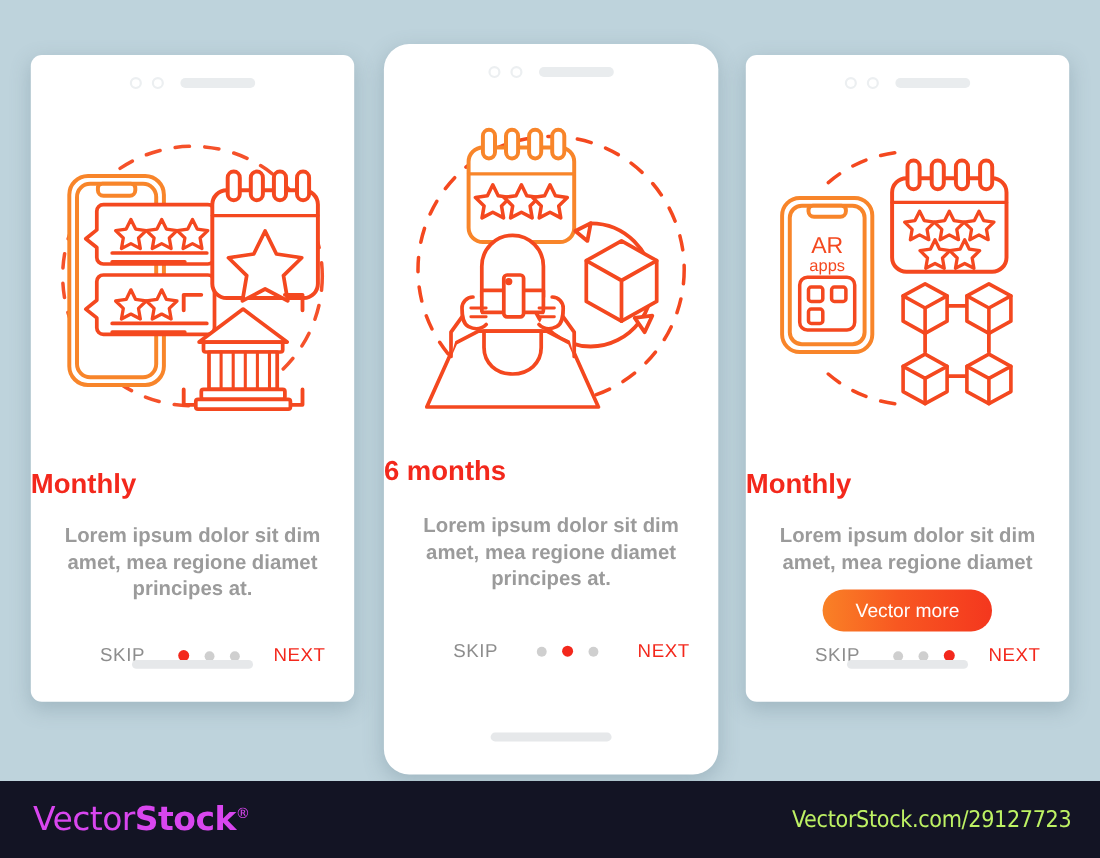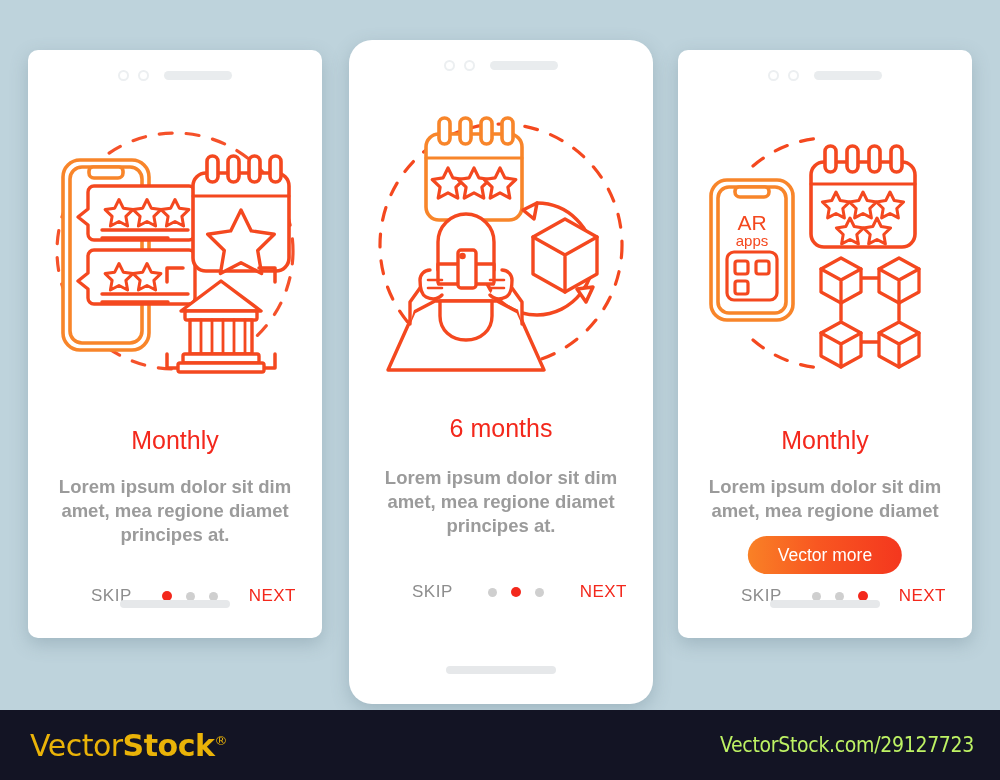--- a/index.html
+++ b/index.html
@@ -52,24 +52,24 @@
   
   .art {
     position: absolute; left: 0; right: 0; top: 58px;
     height: 290px;
     display: flex; align-items: center; justify-content: center;
   }
   .phone.mid .art { top: 50px; height: 300px; }
 
   .title {
     position: absolute; left: 0; right: 0;
-    text-align: center;
+    text-align: left;
     color: #f3281c;
     font-size: 25px;
-    font-weight: 400;
+    font-weight: 700;
   }
   .phone.side .title { top: 376px; }
   .phone.mid  .title { top: 374px; }
 
   .desc {
     position: absolute; left: 28px; right: 28px;
     text-align: center;
     color: #9b9b9b;
     font-size: 18.5px;
     line-height: 24px;
@@ -103,21 +103,21 @@
   .dot.on { background: #f3281c; width: 10px; height: 10px; }
 
   
   .footer {
     position: absolute; left: 0; top: 710px;
     width: 1000px; height: 70px;
     background: #131424;
   }
   .wm-logo {
     position: absolute; left: 30px; top: 50%; transform: translateY(-50%);
-    color: #eab308; font-size: 30px; letter-spacing: -.5px;
+    color: #d946ef; font-size: 30px; letter-spacing: -.5px;
     font-family: "DejaVu Sans", sans-serif;
   }
   .wm-logo .bold { font-weight: 700; }
   .wm-logo .reg { font-size: 13px; vertical-align: super; }
   .wm-url {
     position: absolute; right: 26px; top: 50%; transform: translateY(-50%);
     color: #bef264; font-size: 21px;
     font-family: "DejaVu Sans Condensed", "DejaVu Sans", sans-serif;
     letter-spacing: -.3px;
   }

